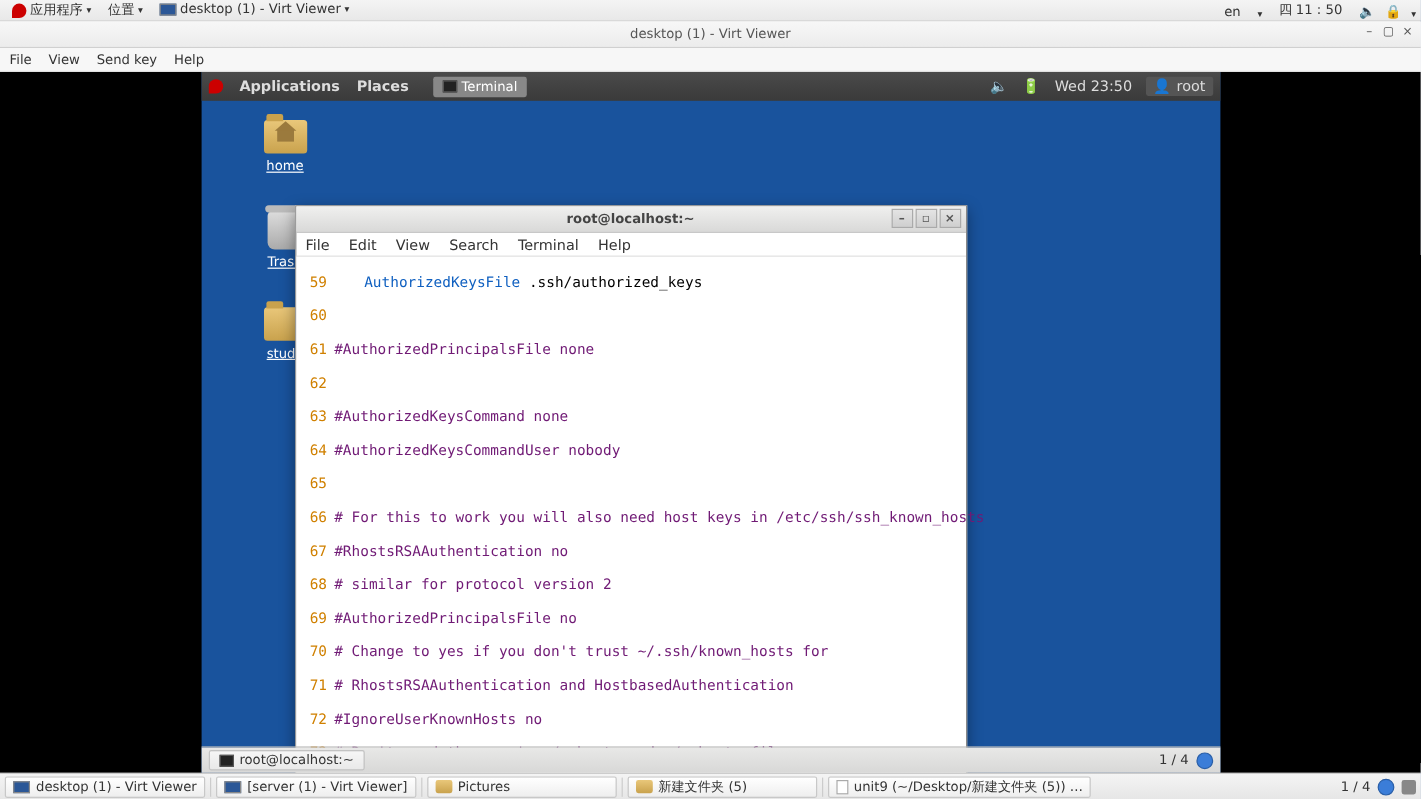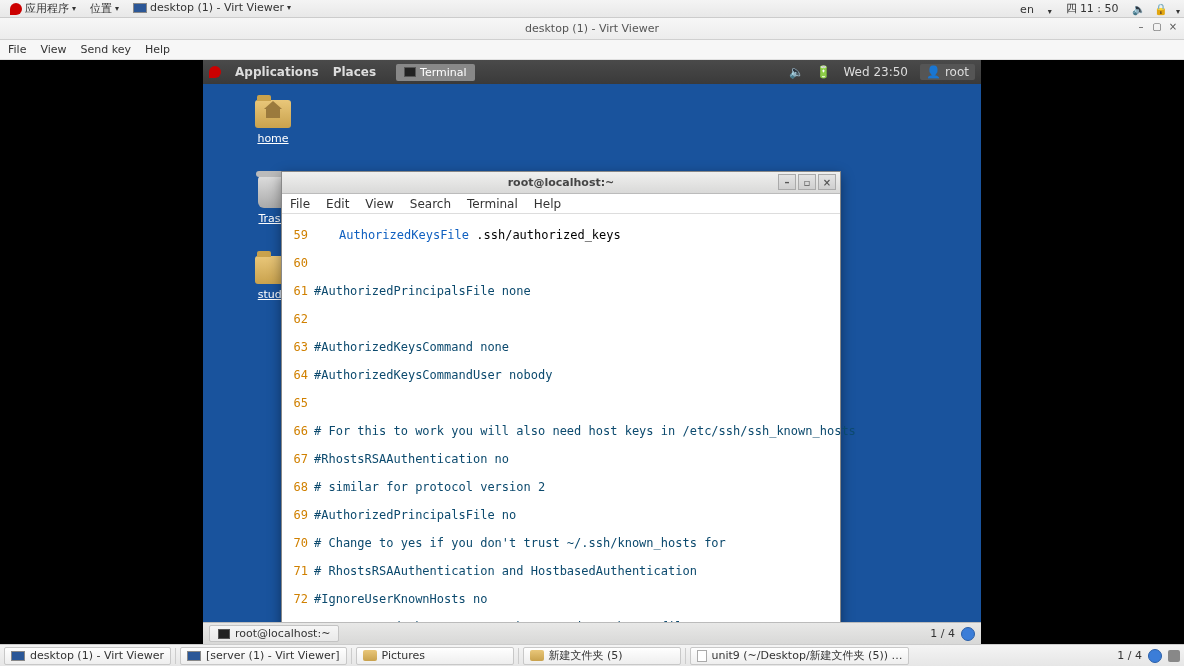--- a/index.html
+++ b/index.html
@@ -46,21 +46,21 @@
   display:flex; align-items:center; gap:14px; padding:0 8px;
   font-size:11px; color:#333;
 }
 .vv-content {
   position:relative;
   height: calc(100% - 42px);
   background:#000;
   display:flex; justify-content:center;
 }
 .inner-screen {
-  width:778px; height:100%;
+  width:849px; height:100%;
   background:#19539d;
   position:relative;
 }
 
 .g-top {
   height:24px; background:linear-gradient(#4a4a4a,#3a3a3a);
   color:#ddd; display:flex; align-items:center;
   font-size:12px; font-weight:bold;
   padding:0 6px; gap:14px;
 }
@@ -96,21 +96,21 @@
   height:20px; display:flex; align-items:center; gap:16px; padding:0 8px;
   font-size:12px; color:#333; border-bottom:1px solid #ddd;
 }
 .term-body {
   background:#fff; font-family:"DejaVu Sans Mono","Courier New",monospace;
   font-size:12px; line-height:14px; padding:0 4px 2px;
   white-space:pre;
 }
 .ln { color:#d08000; display:inline-block; width:22px; text-align:right; margin-right:6px; }
 .cfg-blue { color:#1060c0;margin-left:25px; }
-.cfg-teal { color:#0c4a6e; }
+.cfg-teal { color:#701a75; }
 
 
 .g-bottom {
   position:absolute; left:0; right:0; bottom:0; height:22px;
   background:linear-gradient(#e8e8e7,#d8d8d7);
   border-top:1px solid #bbb;
   display:flex; align-items:center; font-size:11px; color:#333;
   padding:0 6px; gap:6px;
 }
 .g-bottom .task { background:linear-gradient(#f6f6f6,#e9e9e9); border:1px solid #c3c3c3; padding:1px 8px; border-radius:2px; display:flex; align-items:center; gap:5px; }

